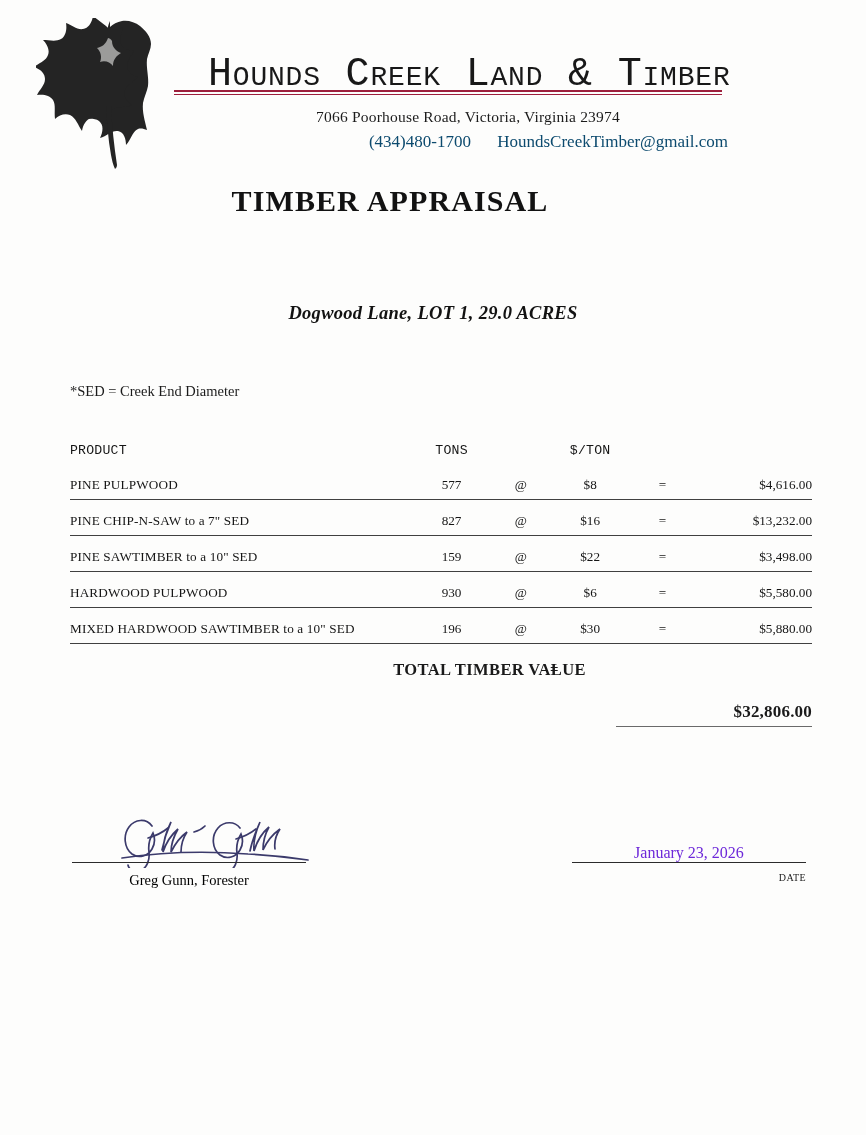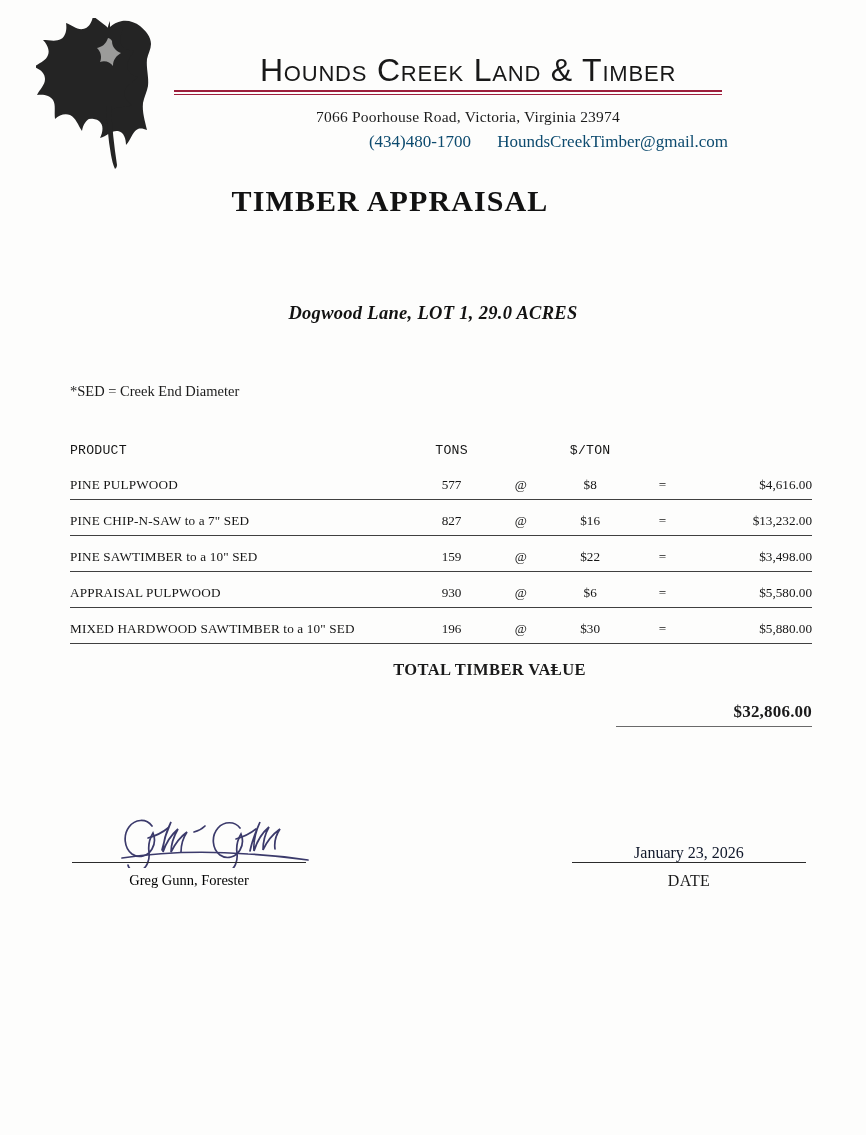--- a/index.html
+++ b/index.html
@@ -39,22 +39,22 @@
     height: 152px;
   }
   .logo svg { display: block; }
 
   .company-name {
     position: absolute;
     left: 208px;
     top: 38px;
     width: 520px;
     text-align: center;
-    font-family: Liberation Sans, sans-serif;
-    font-size: 32px;
+    font-family: Liberation Mono, monospace;
+    font-size: 40px;
     letter-spacing: 0.8px;
     color: #181818;
     white-space: nowrap;
     font-variant: small-caps;
     font-weight: 400;
   }
 
   .rule-double {
     position: absolute;
     left: 174px;
@@ -239,37 +239,37 @@
     font-size: 14.5px;
     color: #000000;
   }
   .date-value {
     position: absolute;
     left: 572px;
     top: 44px;
     width: 234px;
     text-align: center;
     font-size: 16px;
-    color: #0f172a;
+    color: #6d28d9;
   }
   .date-line {
     position: absolute;
     left: 572px;
     top: 62px;
     width: 234px;
     height: 1px;
     background: #2b2b2b;
   }
   .date-label {
     position: absolute;
     left: 572px;
     top: 72px;
     width: 234px;
-    text-align: center;
-    font-size: 16px;
+    text-align: right;
+    font-size: 10px;
     letter-spacing: 0.4px;
     color: #1b1b1b;
   }
 </style>
 </head>
 <body>
 
 <div class="page">
 
   <div class="letterhead">
@@ -337,21 +337,21 @@
         </tr>
         <tr>
           <td class="c-product">PINE SAWTIMBER to a 10" SED</td>
           <td class="c-tons">159</td>
           <td class="c-at">@</td>
           <td class="c-rate">$22</td>
           <td class="c-eq">=</td>
           <td class="c-total">$3,498.00</td>
         </tr>
         <tr>
-          <td class="c-product">APPRAISAL PULPWOOD</td>
+          <td class="c-product">HARDWOOD PULPWOOD</td>
           <td class="c-tons">930</td>
           <td class="c-at">@</td>
           <td class="c-rate">$6</td>
           <td class="c-eq">=</td>
           <td class="c-total">$5,580.00</td>
         </tr>
         <tr>
           <td class="c-product">MIXED HARDWOOD SAWTIMBER to a 10" SED</td>
           <td class="c-tons">196</td>
           <td class="c-at">@</td>

